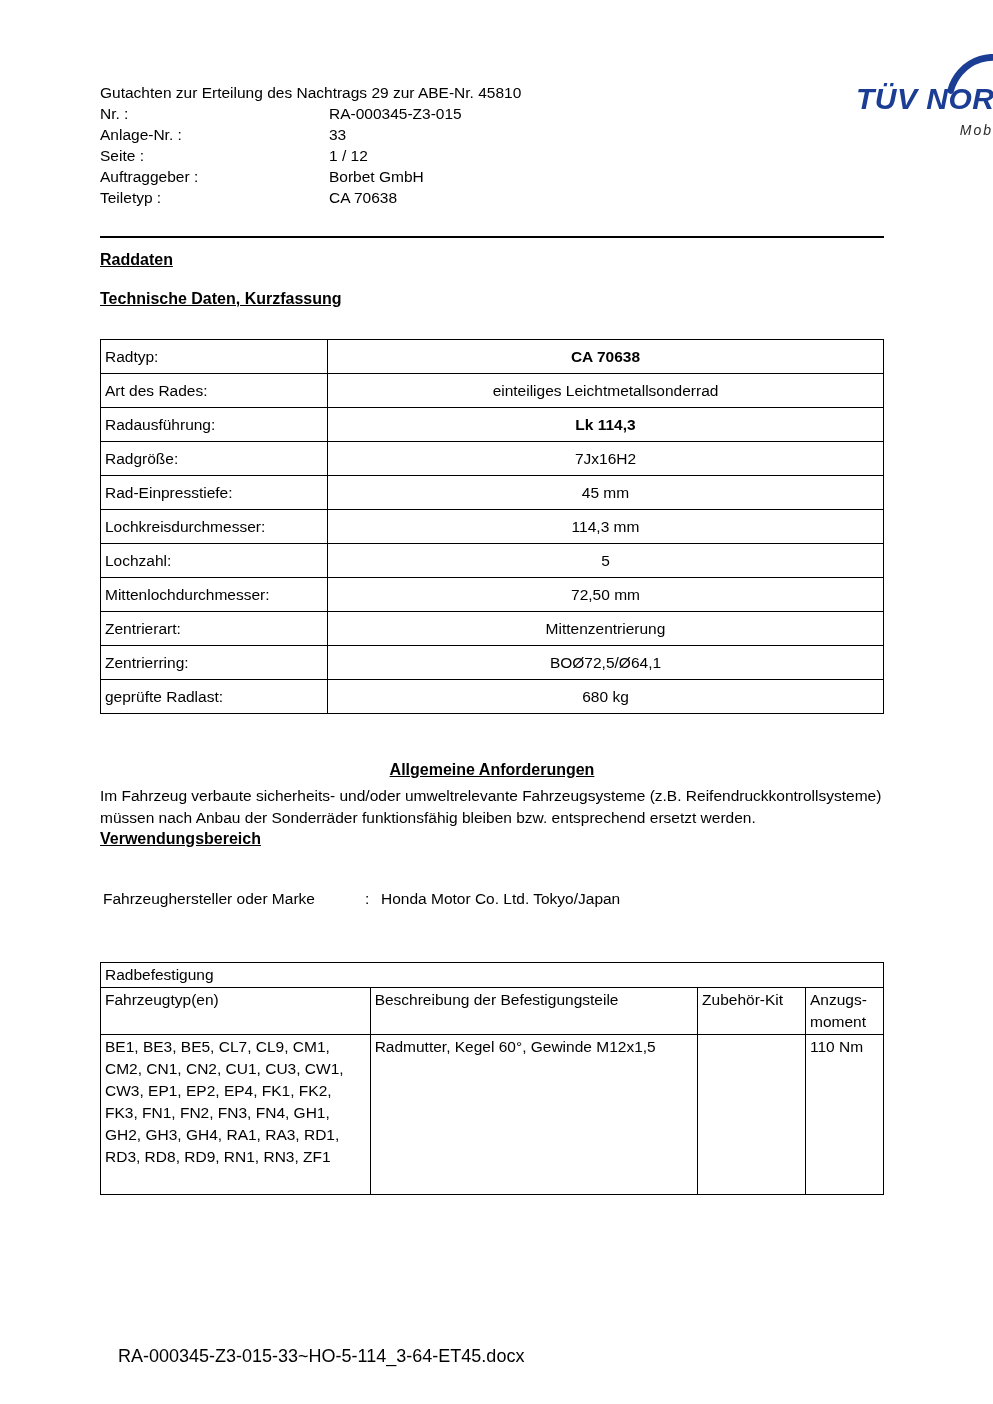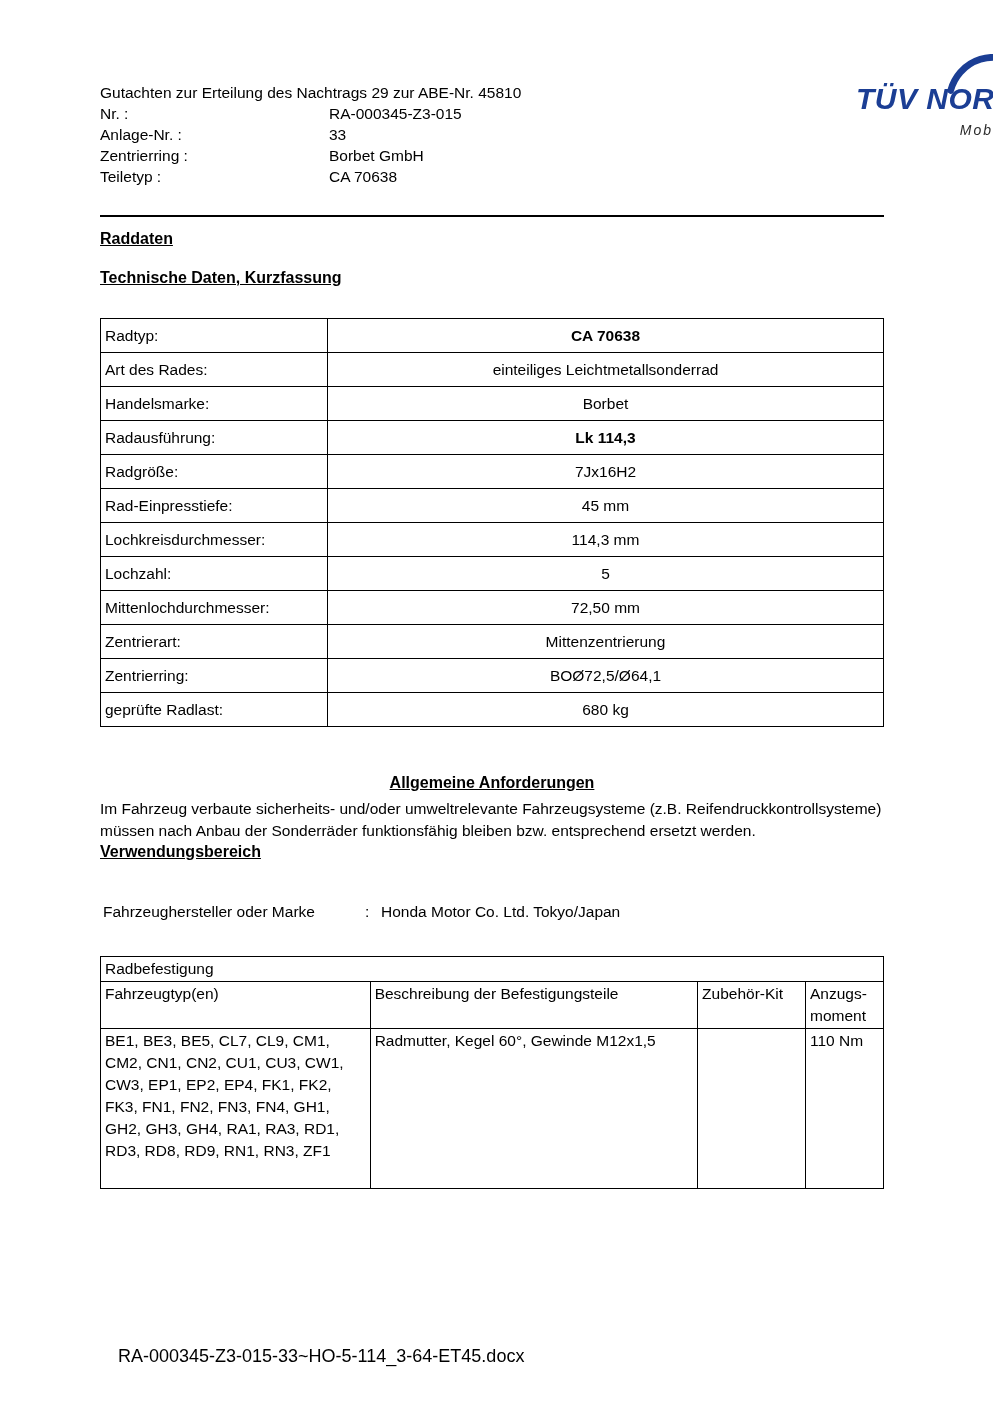--- a/index.html
+++ b/index.html
@@ -79,21 +79,21 @@
   .raddaten td.c-value { text-align: center; }
   .bold { font-weight: bold; }
   
   .h-allgemein { margin-top: 47px; text-align: center; }
   .para { margin-top: 6px; line-height: 22px; }
   .h-verwendung { margin-top: 1px; }
   .hersteller { margin-top: 42px; padding-left: 3px; }
   .hersteller .lbl { display: inline-block; width: 262px; }
   .hersteller .sep { display: inline-block; width: 16px; }
   
-  .radbef { margin-top: 35px; }
+  .radbef { margin-top: 54px; }
   .radbef td { padding: 1px 4px; vertical-align: top; line-height: 22px; }
   .radbef .t-title td { height: 22px; }
   .radbef .t-head td { height: 45px; }
   .radbef .c1 { width: 270px; }
   .radbef .c2 { width: 328px; }
   .radbef .c3 { width: 108px; }
   .radbef .c4 { width: 78px; }
   .radbef .t-data td { height: 160px; }
   
   .footer {
@@ -110,21 +110,24 @@
 
   <div>
     <div class="hdr-line">Gutachten zur Erteilung des Nachtrags 29 zur ABE-Nr. 45810</div>
     <div class="hdr-field">
       <span class="lbl">Nr. :</span><span>RA-000345-Z3-015</span>
     </div>
     <div class="hdr-field">
       <span class="lbl">Anlage-Nr. :</span><span>33</span>
     </div>
     <div class="hdr-field">
-      <span class="lbl">Zentrierring :</span><span>Borbet GmbH</span>
+      <span class="lbl">Seite :</span><span>1 / 12</span>
+    </div>
+    <div class="hdr-field">
+      <span class="lbl">Auftraggeber :</span><span>Borbet GmbH</span>
     </div>
     <div class="hdr-field">
       <span class="lbl">Teiletyp :</span><span>CA 70638</span>
     </div>
 
     <div class="logo">
       <svg class="logo-arc" viewBox="0 0 100 100">
         <path d="M 8 38 A 46 46 0 1 1 70 92" fill="none" stroke="#1b3e94" stroke-width="7" stroke-linecap="round"></path>
       </svg>
       <div class="logo-brand">TÜV NORD</div>
@@ -141,24 +144,20 @@
     <tbody>
       <tr>
         <td class="c-label">Radtyp:</td>
         <td class="c-value bold">CA 70638</td>
       </tr>
       <tr>
         <td class="c-label">Art des Rades:</td>
         <td class="c-value">einteiliges Leichtmetallsonderrad</td>
       </tr>
       <tr>
-        <td class="c-label">Handelsmarke:</td>
-        <td class="c-value">Borbet</td>
-      </tr>
-      <tr>
         <td class="c-label">Radausführung:</td>
         <td class="c-value bold">Lk 114,3</td>
       </tr>
       <tr>
         <td class="c-label">Radgröße:</td>
         <td class="c-value">7Jx16H2</td>
       </tr>
       <tr>
         <td class="c-label">Rad-Einpresstiefe:</td>
         <td class="c-value">45 mm</td>

